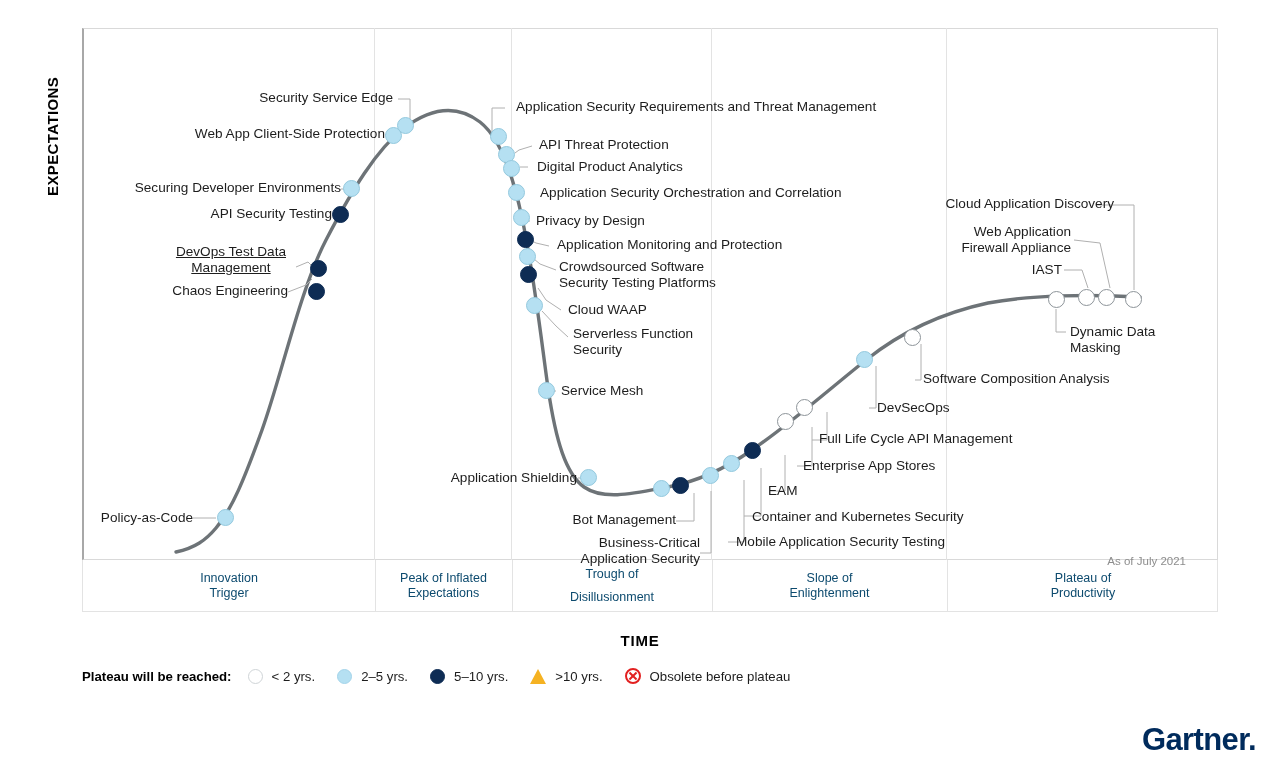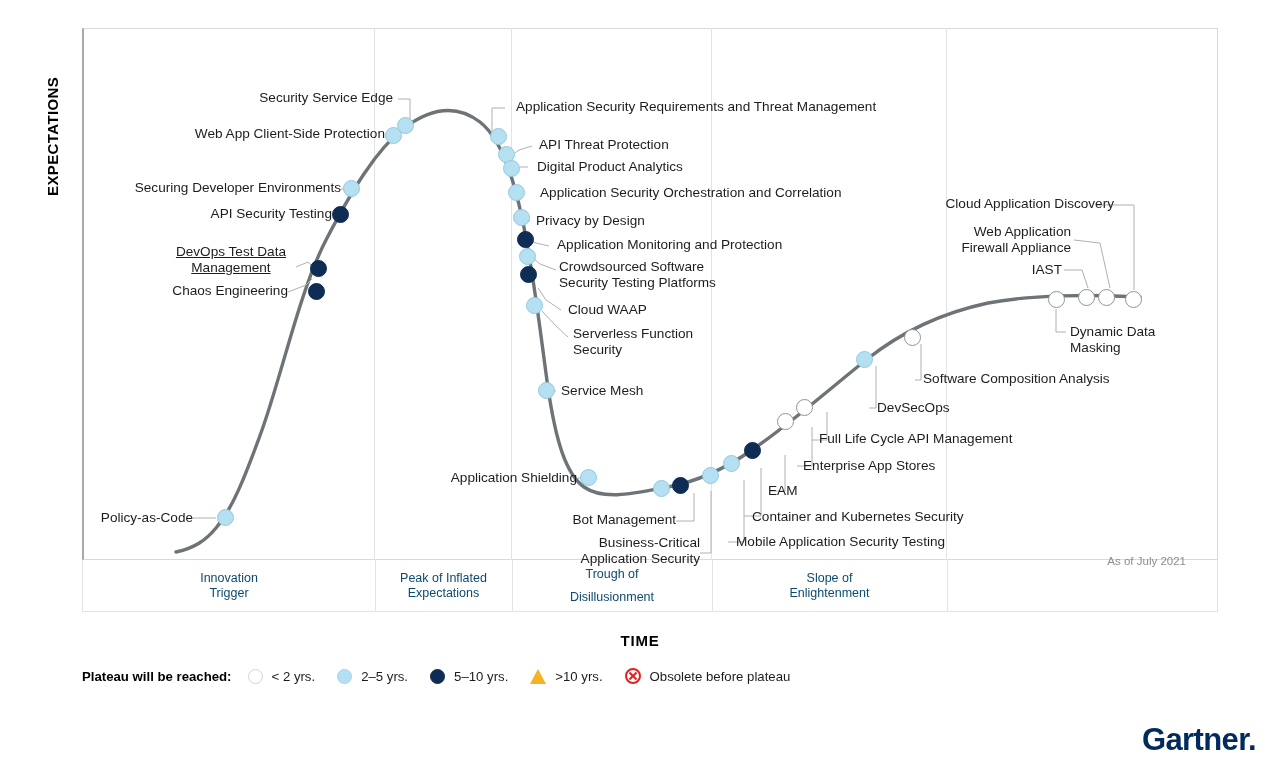--- a/index.html
+++ b/index.html
@@ -255,20 +255,24 @@
       <span>Expectations</span>
     </div>
     <div class="phase" style="left:429px;width:200px;gap:8px;">
       <span>Trough of</span>
       <span>Disillusionment</span>
     </div>
     <div class="phase" style="left:629px;width:235px;">
       <span>Slope of</span>
       <span>Enlightenment</span>
     </div>
+    <div class="phase" style="left:864px;width:272px;">
+      <span>Plateau of</span>
+      <span>Productivity</span>
+    </div>
   </div>
 
   <div class="legend">
     <div class="legend-title">Plateau will be reached:</div>
 
     <div class="legend-item">
       <span class="sw lt2"></span>
       <span class="lg-text">&lt; 2 yrs.</span>
     </div>
     <div class="legend-item">

